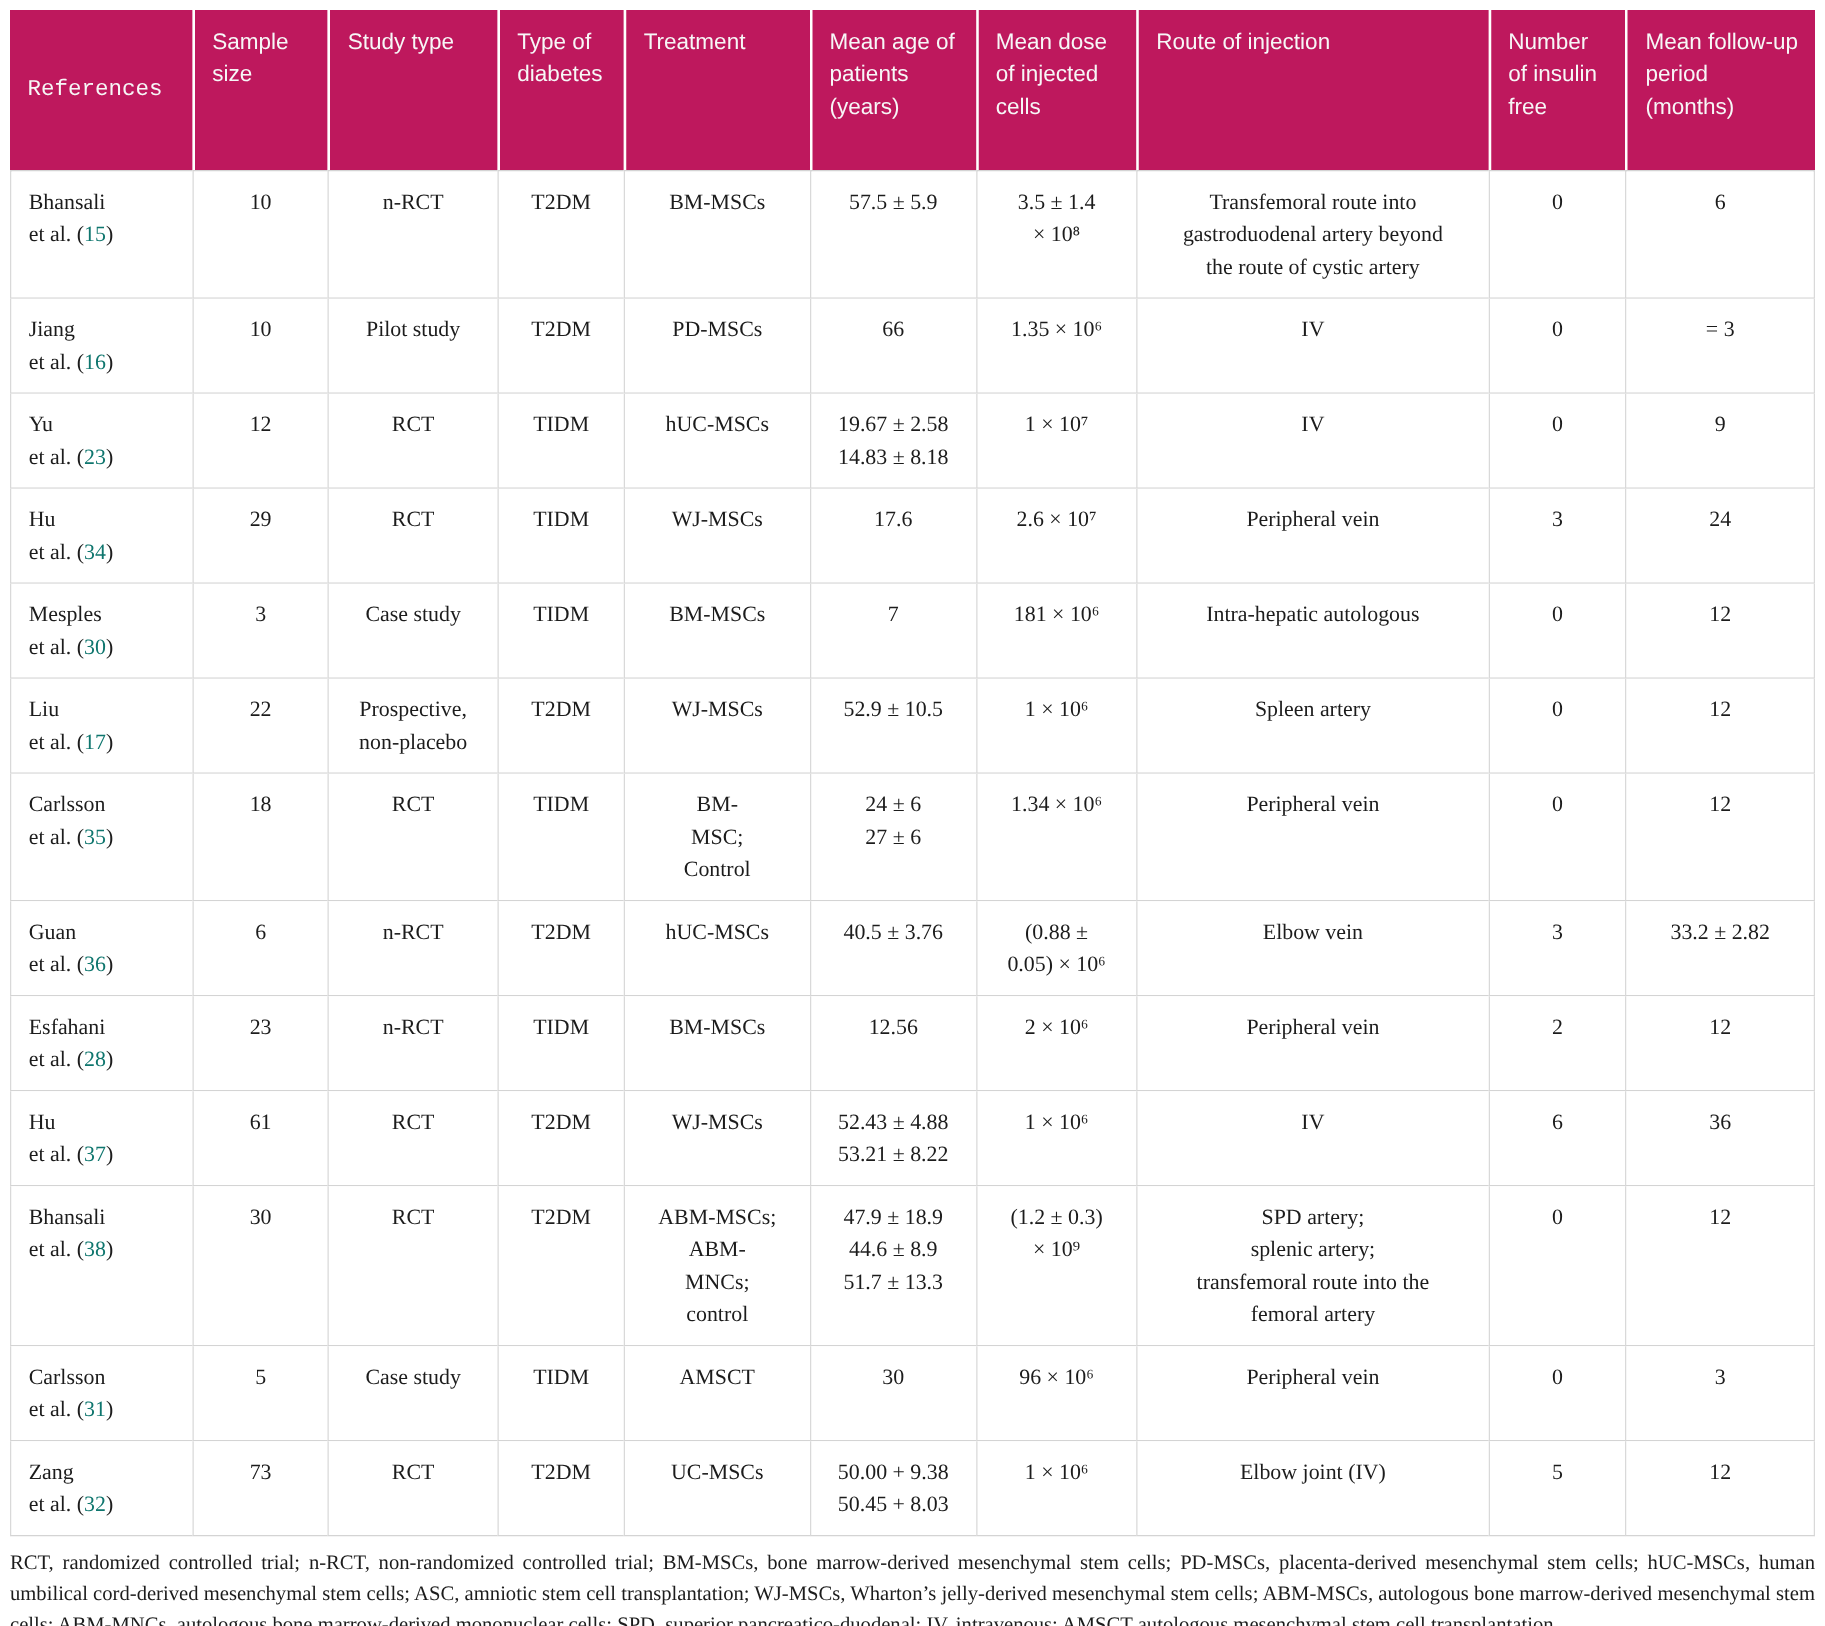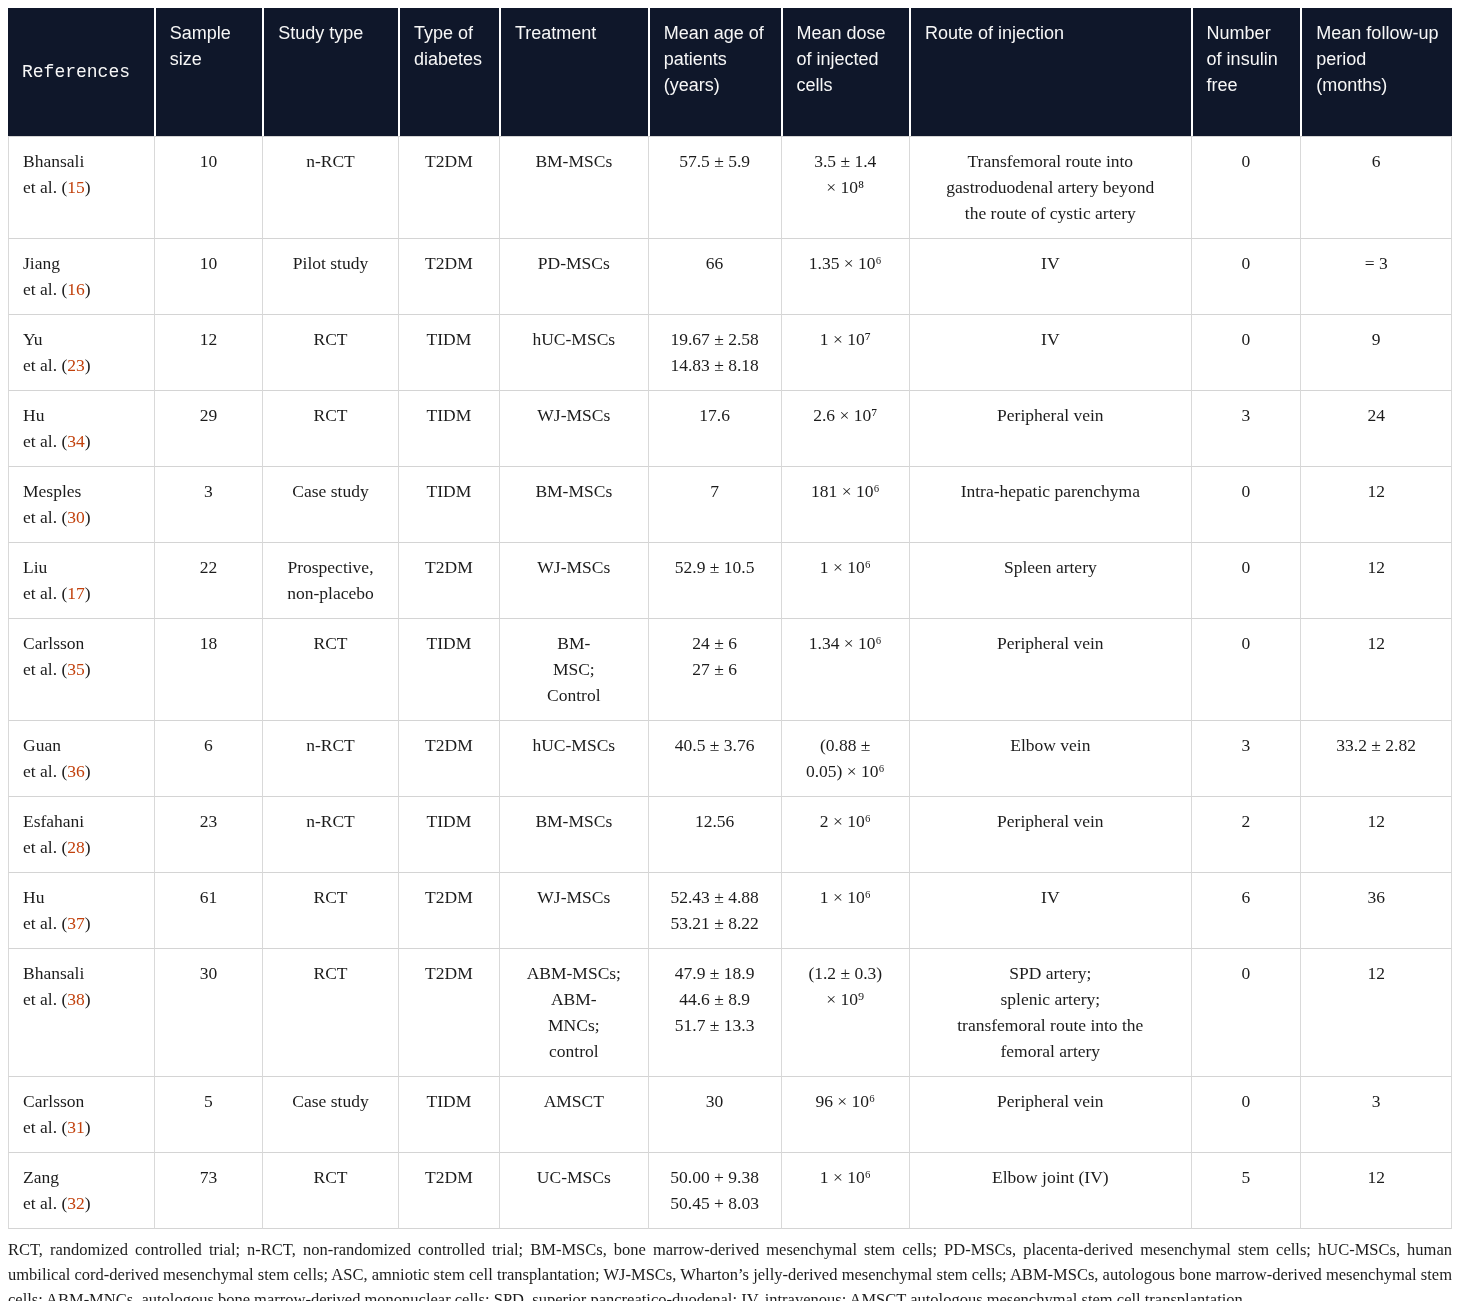--- a/index.html
+++ b/index.html
@@ -26,21 +26,21 @@
   col.c3 { width: 9.4%; }
   col.c4 { width: 7.0%; }
   col.c5 { width: 10.3%; }
   col.c6 { width: 9.2%; }
   col.c7 { width: 8.9%; }
   col.c8 { width: 19.5%; }
   col.c9 { width: 7.6%; }
   col.c10 { width: 10.5%; }
 
   thead th {
-    background: #0f172a;
+    background: #be185d;
     color: #f7f7f7;
     font-family: "Liberation Sans", "DejaVu Sans", sans-serif;
     font-weight: 400;
     font-size: 18px;
     line-height: 26px;
     text-align: left;
     vertical-align: top;
     padding: 12px 10px 12px 14px;
     border-left: 2px solid #ffffff;
     height: 104px;
@@ -58,21 +58,21 @@
     background: #ffffff;
   }
   tbody td:first-child {
     text-align: left;
     padding-left: 14px;
   }
   tbody td:last-child { border-right: 1px solid #d9d9d9; }
   tbody tr:first-child td { border-top: 1px solid #d4d4d4; }
 
   .ref-num {
-    color: #c2410c;
+    color: #0f766e;
     cursor: pointer;
     text-decoration: none;
     text-align: right;
   }
 
   .footnote {
     margin-top: 8px;
     font-size: 16.5px;
     line-height: 25px;
     text-align: justify;
@@ -238,21 +238,21 @@
           <td>
             <div>BM-MSCs</div>
           </td>
           <td>
             <div>7</div>
           </td>
           <td>
             <div>181 × 10⁶</div>
           </td>
           <td>
-            <div>Intra-hepatic parenchyma</div>
+            <div>Intra-hepatic autologous</div>
           </td>
           <td>0</td>
           <td>
             <div>12</div>
           </td>
         </tr>
         <tr>
           <td>
             <div>Liu</div>
             <div>et al. (<span class="ref-num">17</span>)</div>

